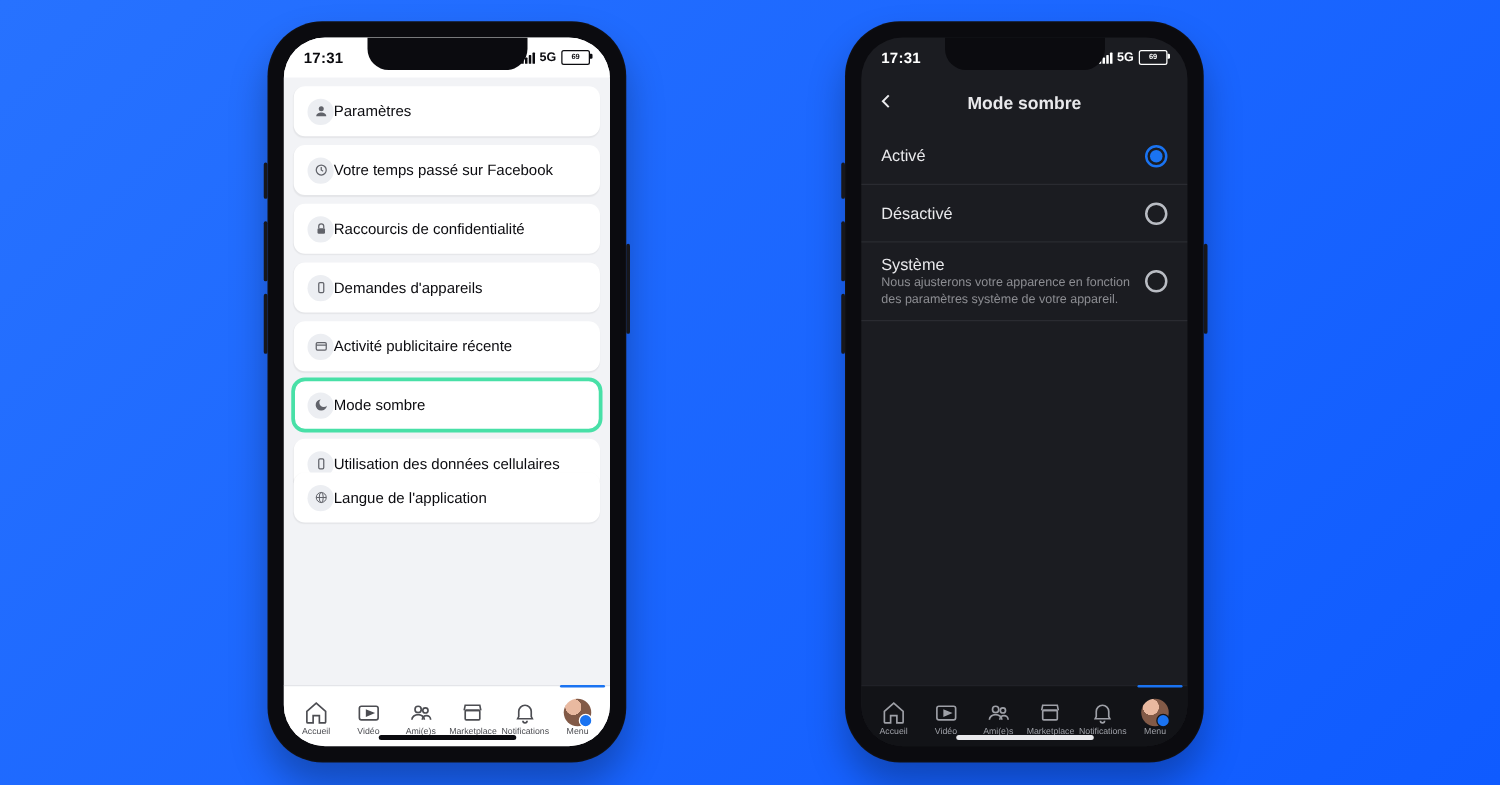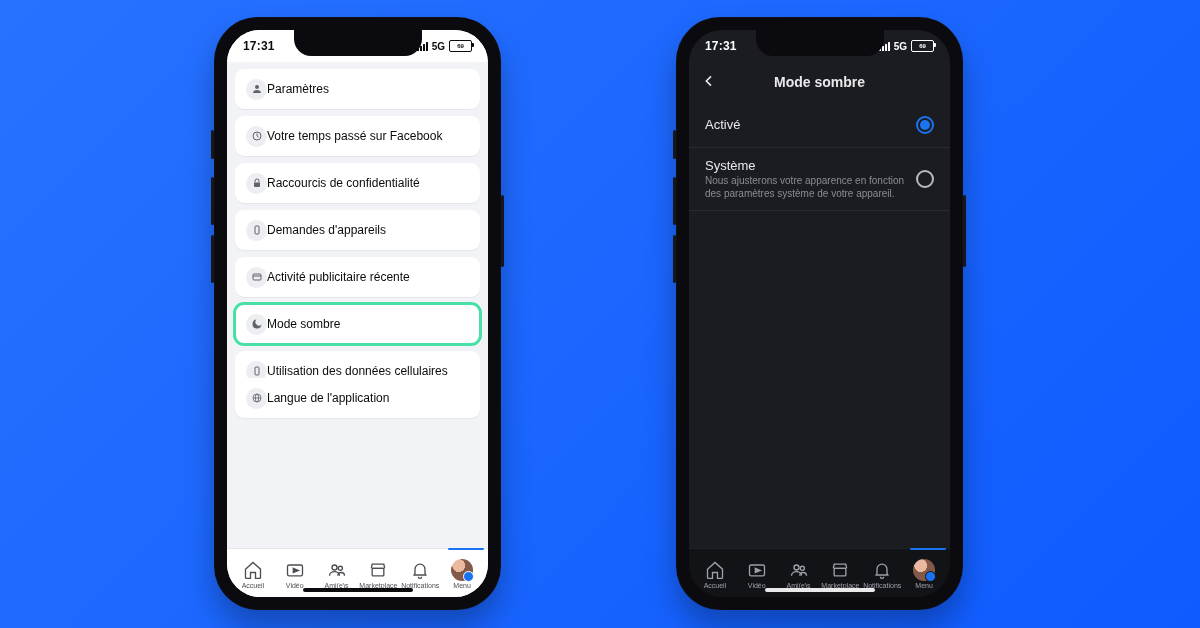--- a/index.html
+++ b/index.html
@@ -339,20 +339,24 @@
             </svg></span>
         <span>Mode sombre</span>
       </div>
 
       <div class="radio-list">
         <div class="radio-row active">
           <span>Activé</span>
           <span class="radio"></span>
         </div>
         <div class="radio-row">
+          <span>Désactivé</span>
+          <span class="radio"></span>
+        </div>
+        <div class="radio-row">
           <div class="radio-col">
             <span>Système</span>
             <span class="radio-sub">Nous ajusterons votre apparence en fonction des paramètres système de votre appareil.</span>
           </div>
           <span class="radio"></span>
         </div>
       </div>
 
       <div style="flex:1"></div>
 

